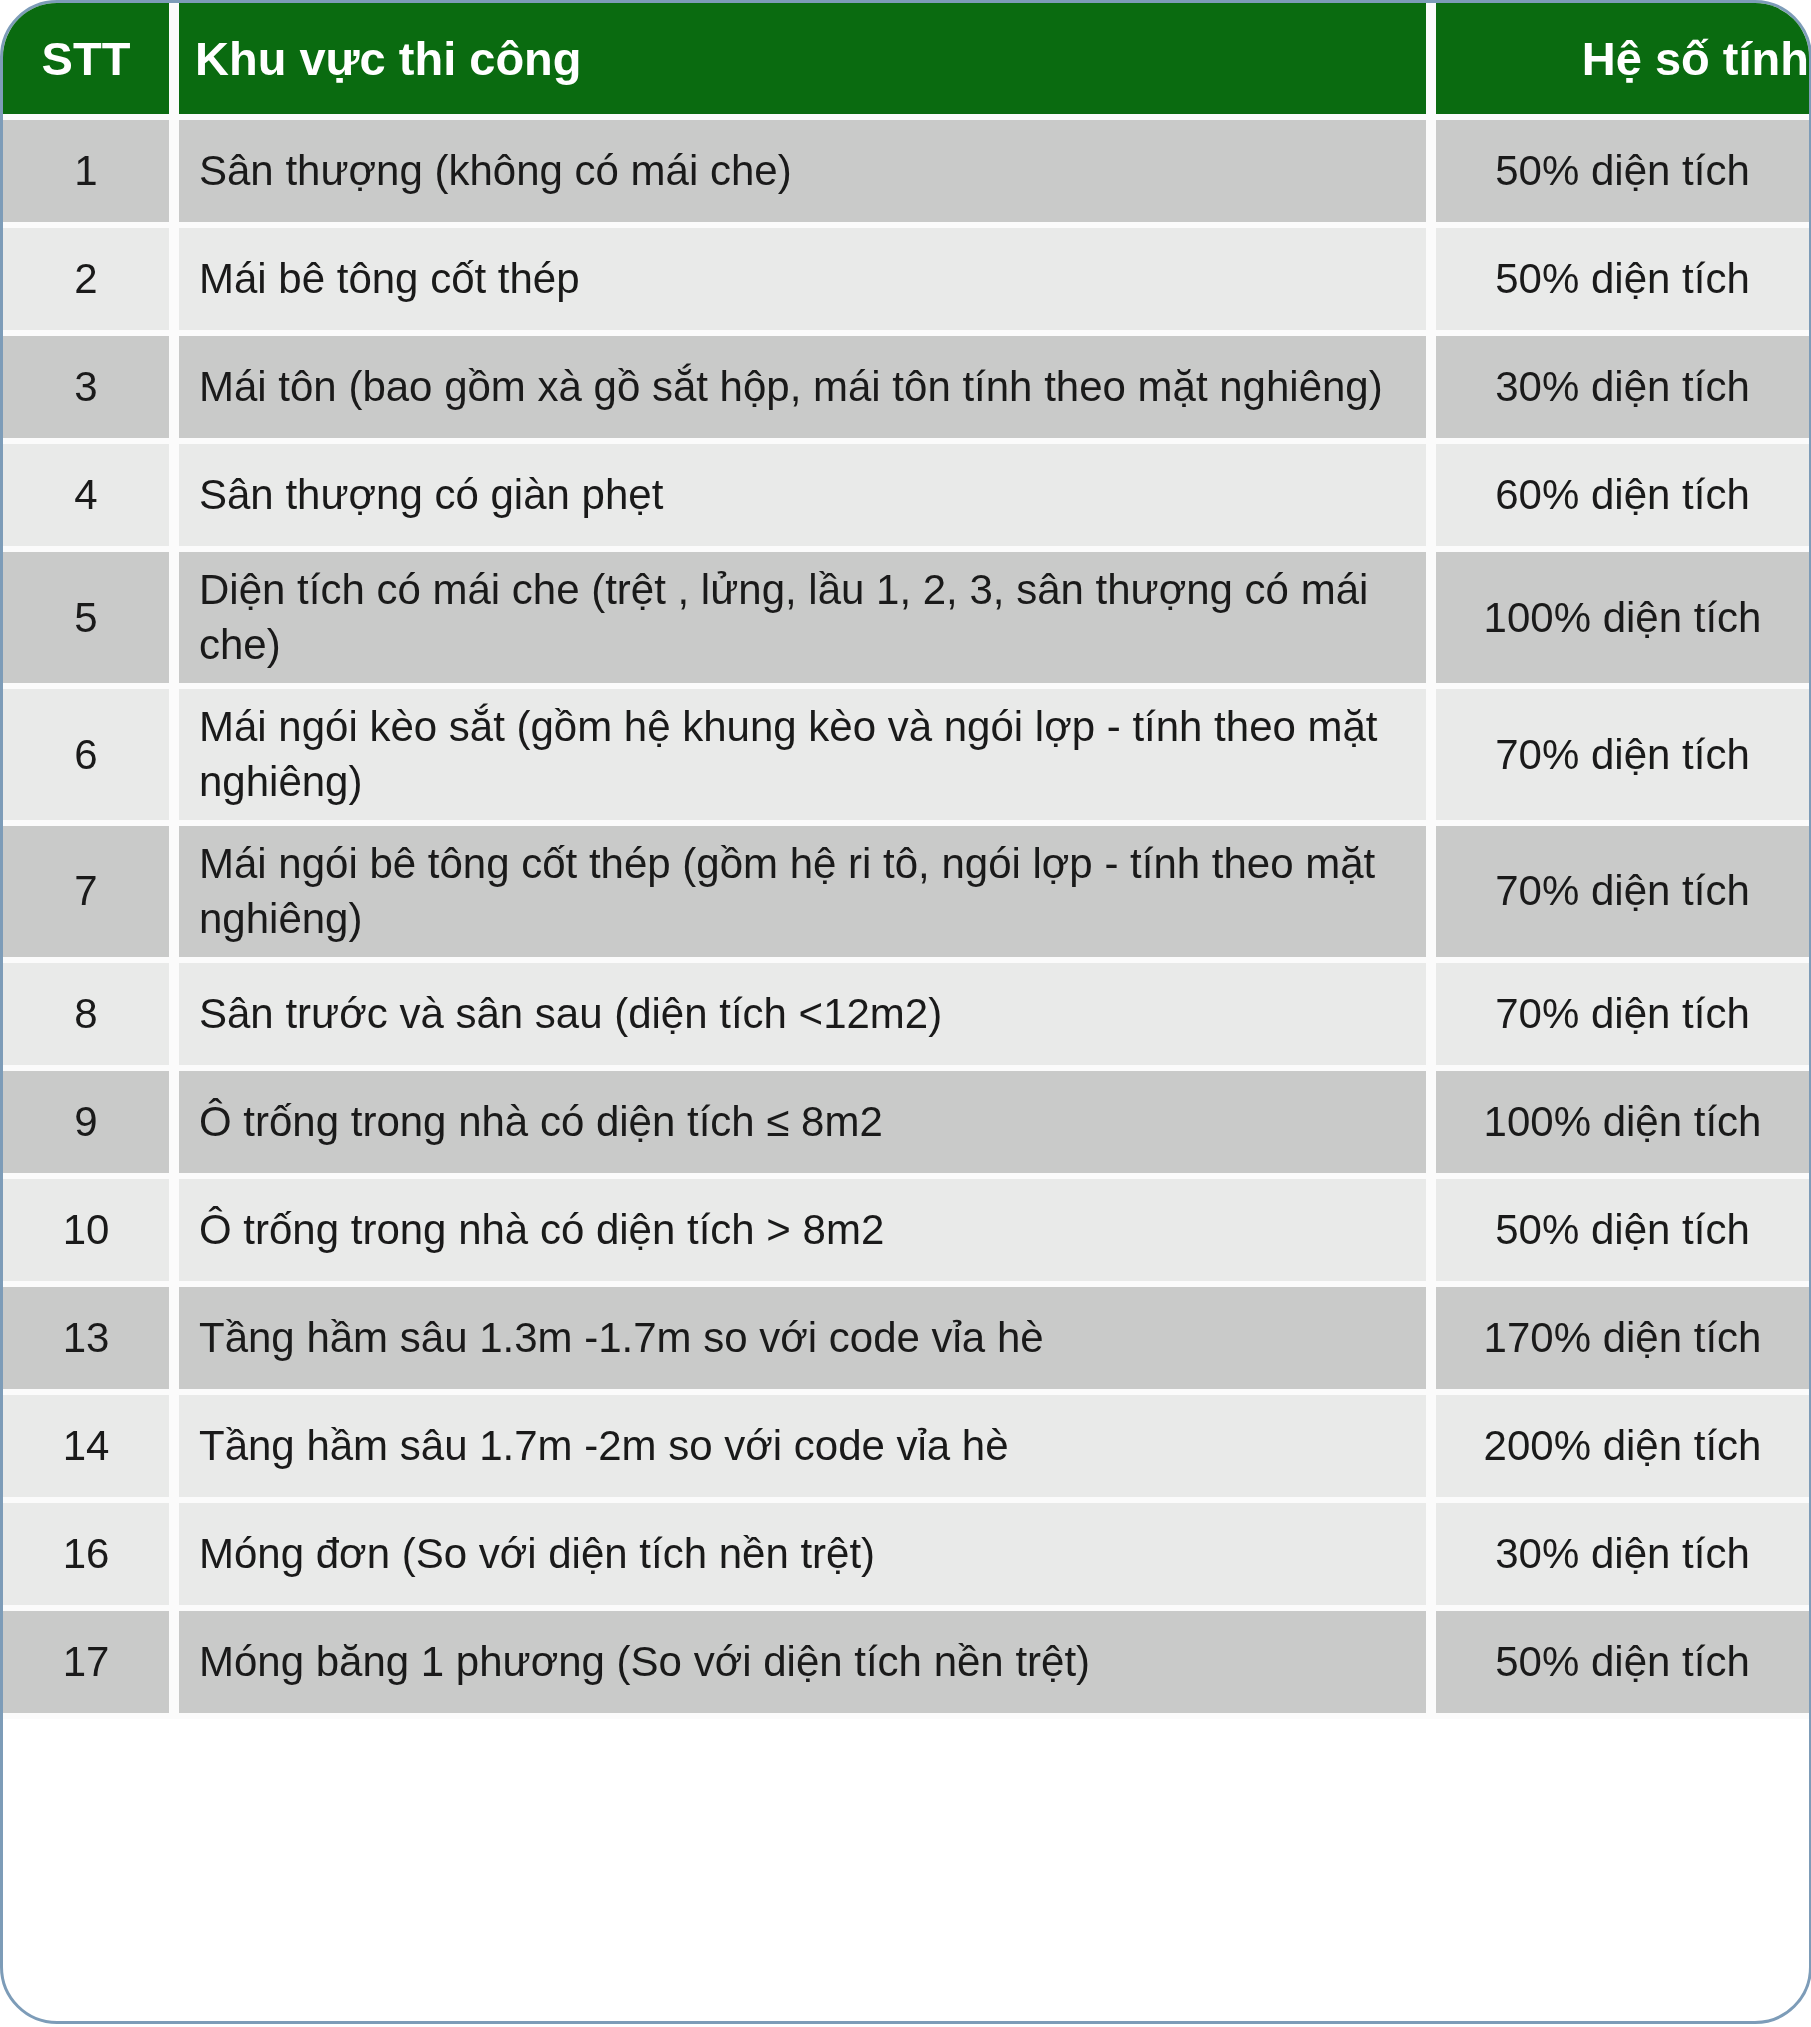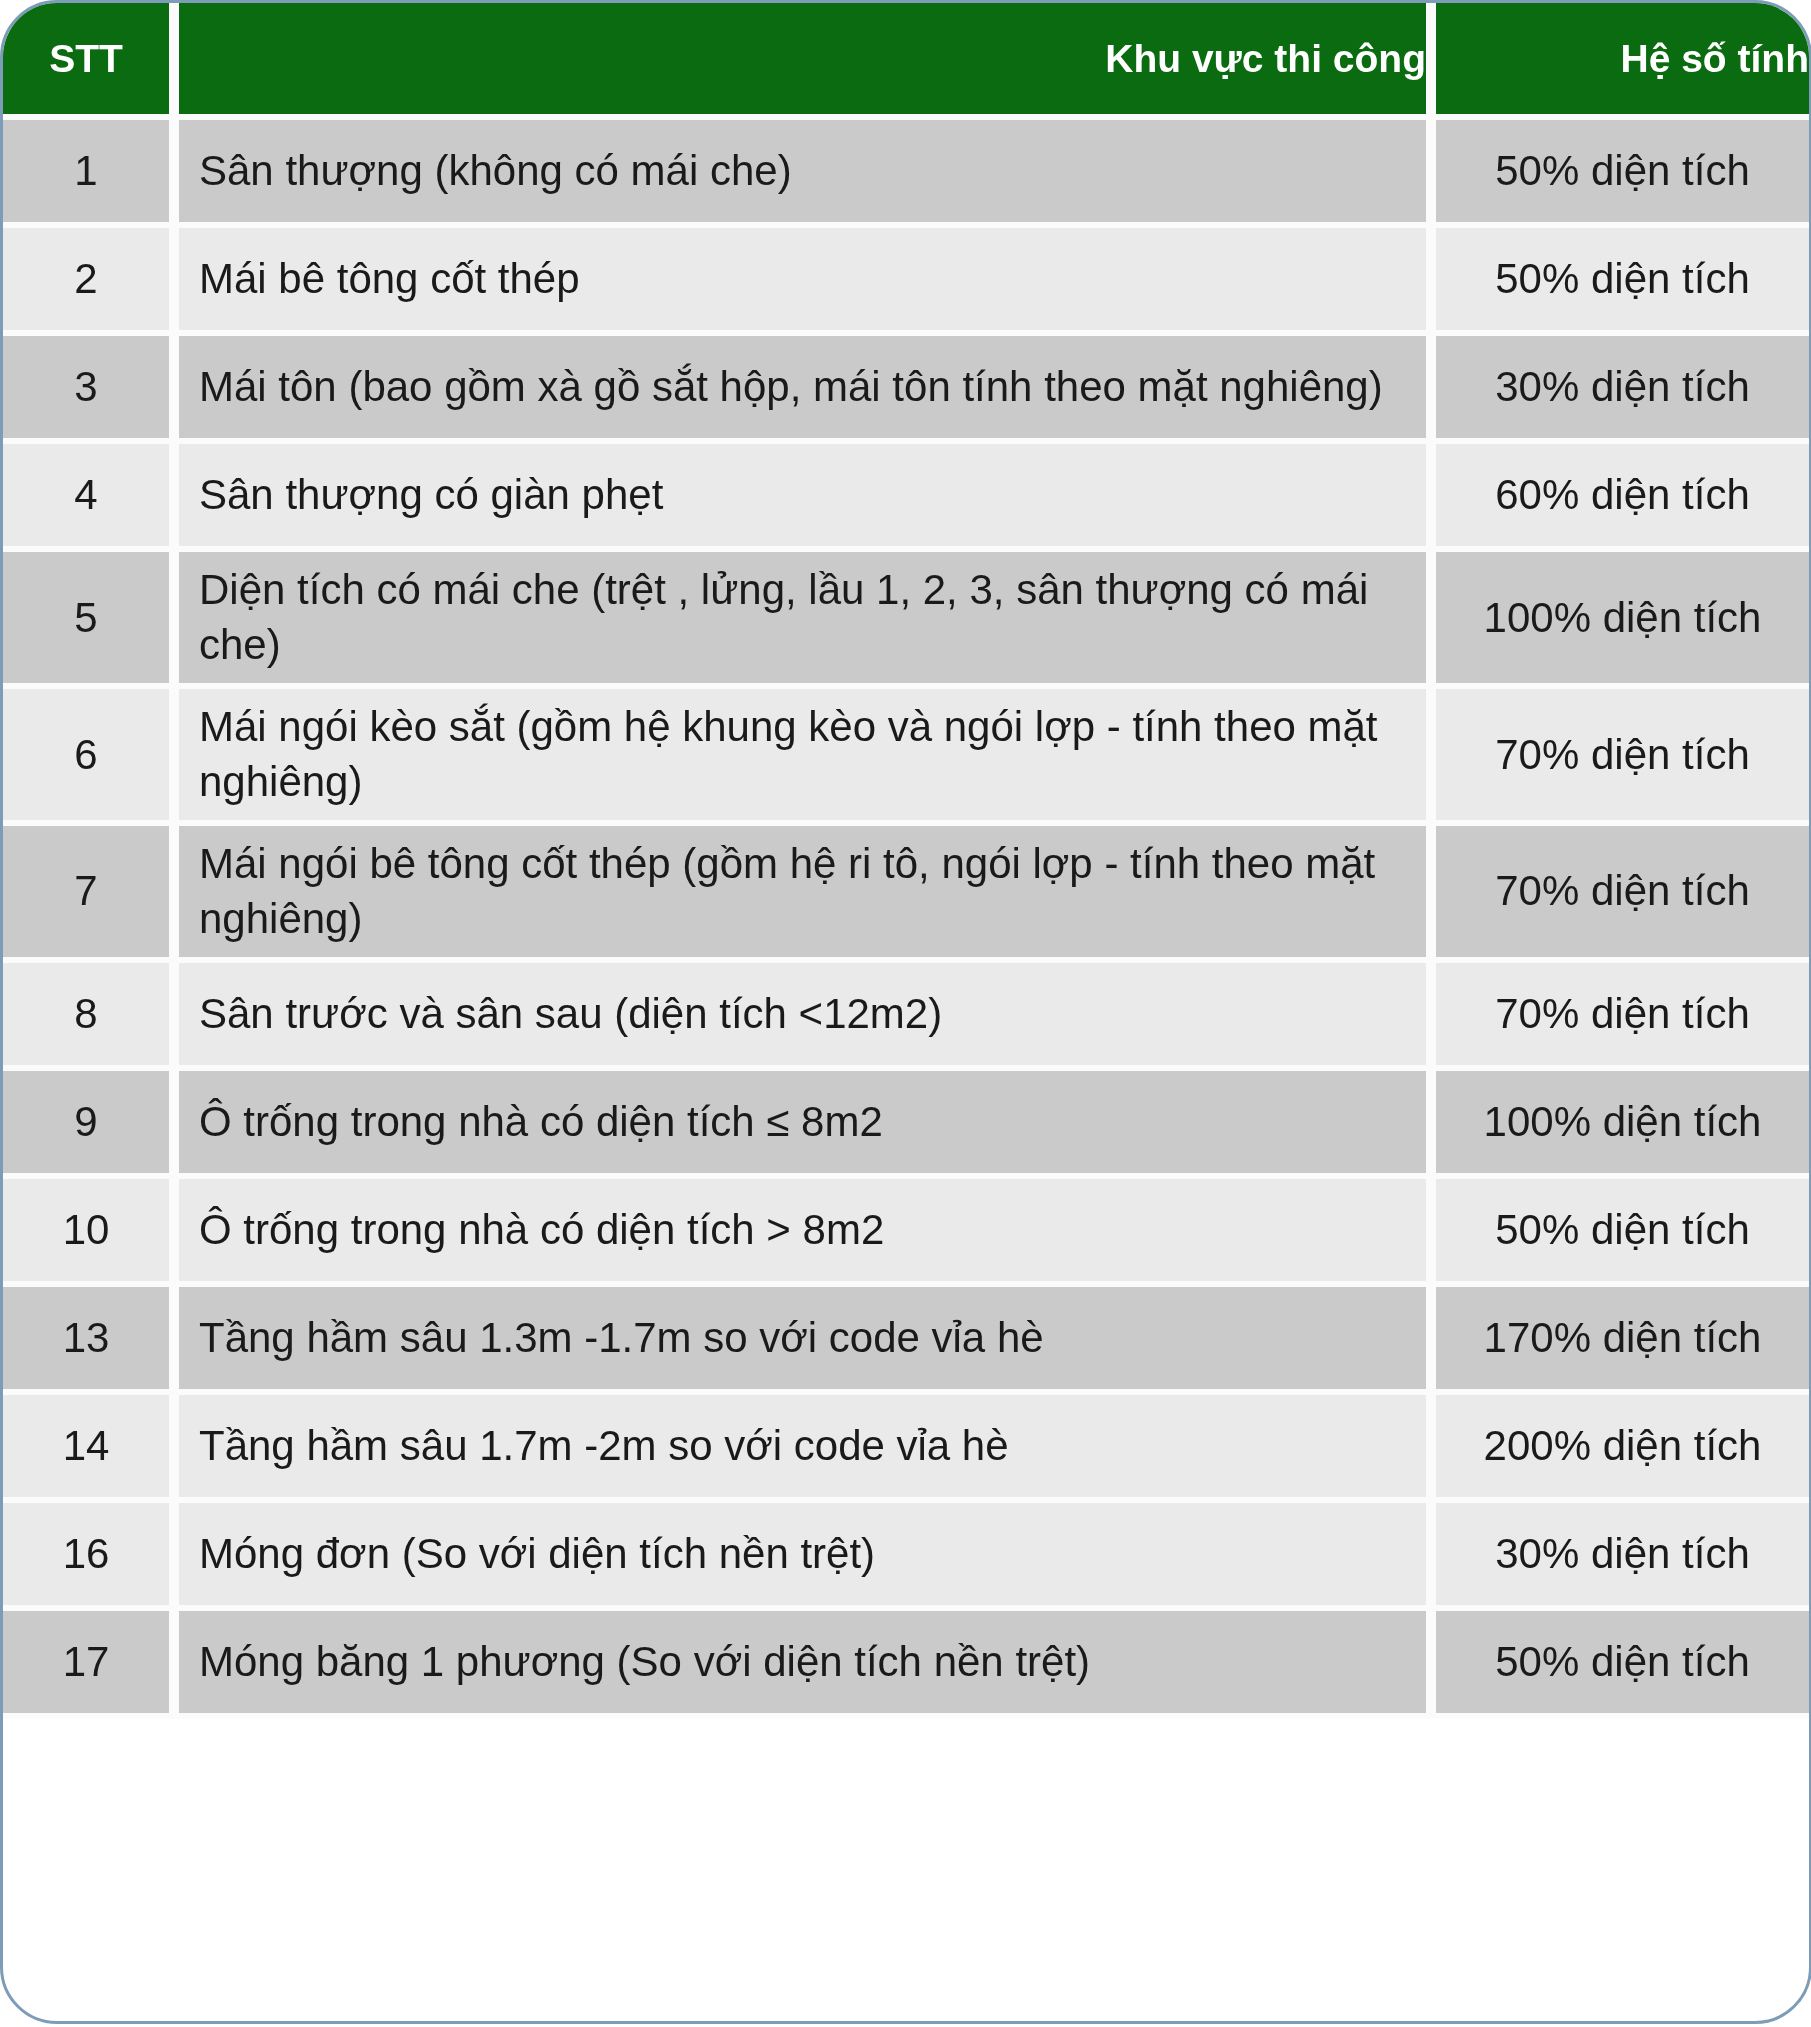--- a/index.html
+++ b/index.html
@@ -37,30 +37,30 @@
     border-spacing:0;
     table-layout:fixed;
   }
   col.c-stt{width:166px;}
   col.c-area{width:1257px;}
   col.c-coef{width:auto;}
   thead th{
     background:var(--header-bg);
     color:var(--header-text);
     font-weight:700;
-    font-size:39px;
+    font-size:47px;
     height:111px;
     border-bottom:6px solid var(--separator);
     vertical-align:middle;
     text-align:center;
     padding:0;
   }
   thead th.area{
-    text-align:right;
-    padding-left:4px;
+    text-align:left;
+    padding-left:16px;
   }
   th.area, th.coefficient,
   td.area, td.coefficient{
     border-left:10px solid var(--separator);
     text-align:right;
   }
   tbody td{
     font-size:42px;
     color:var(--body-text);
     border-bottom:6px solid var(--separator);

